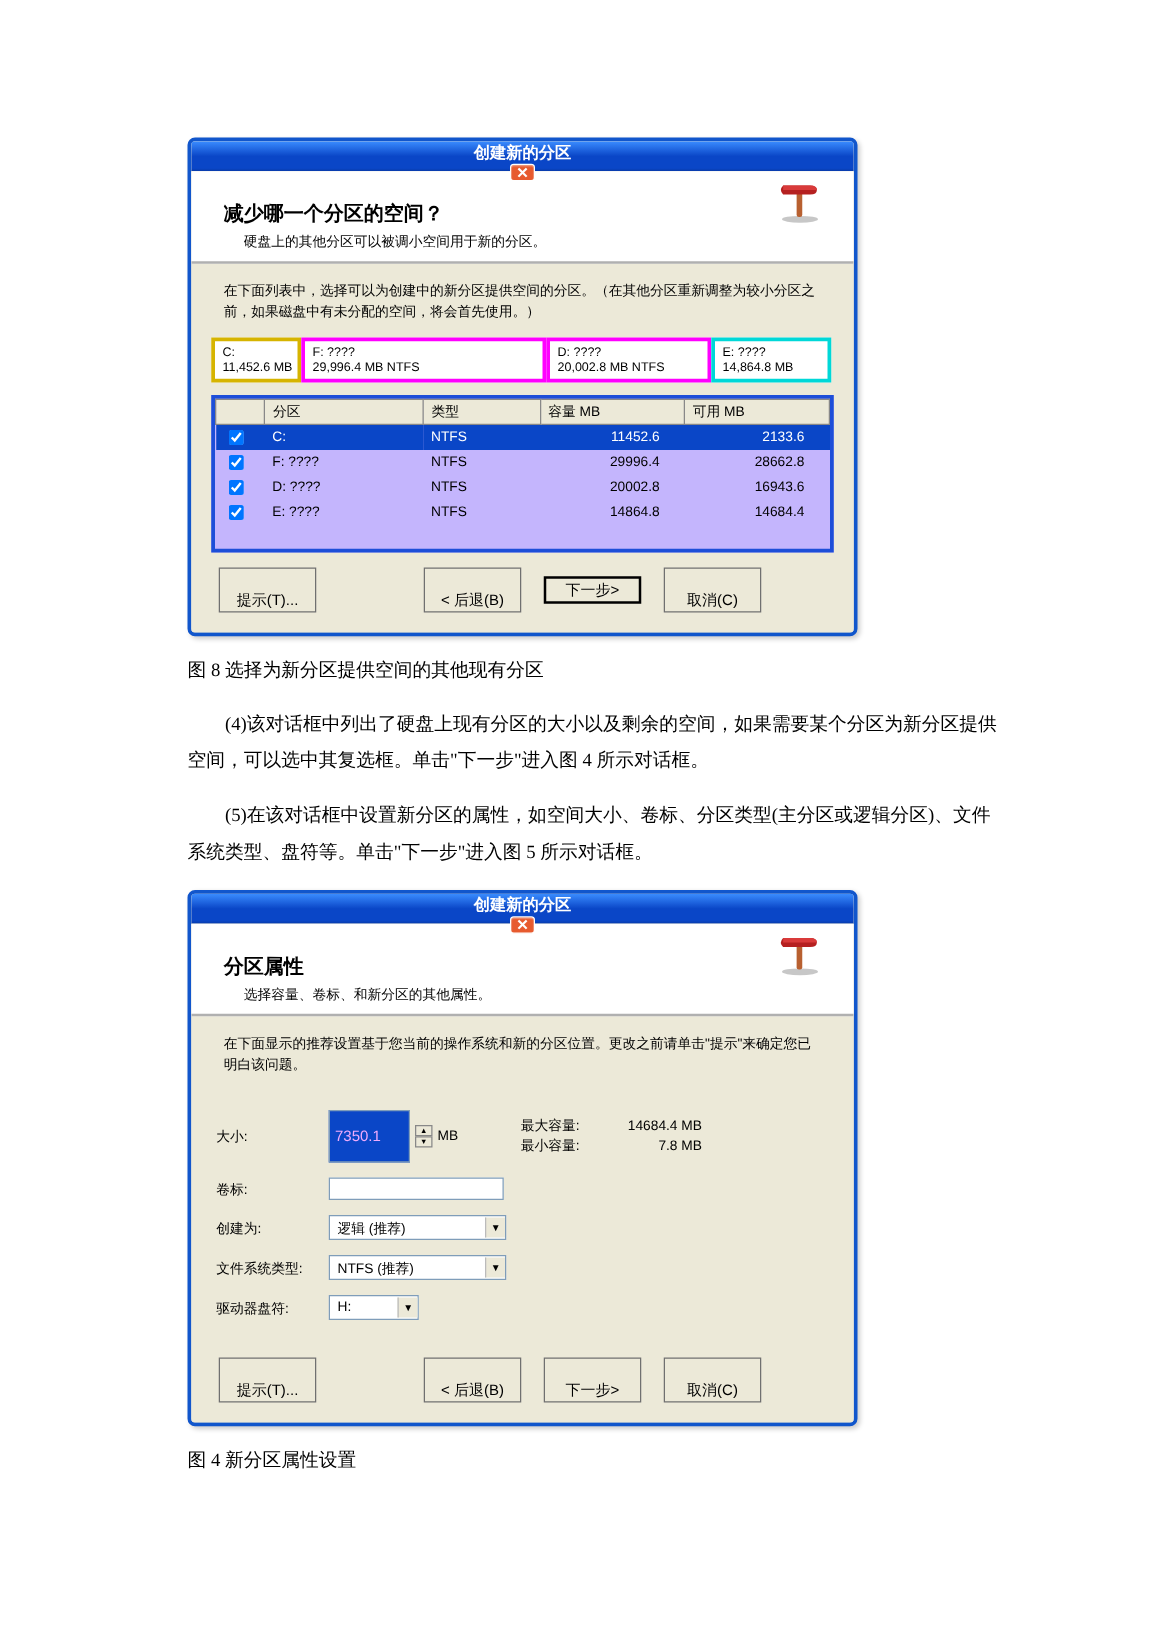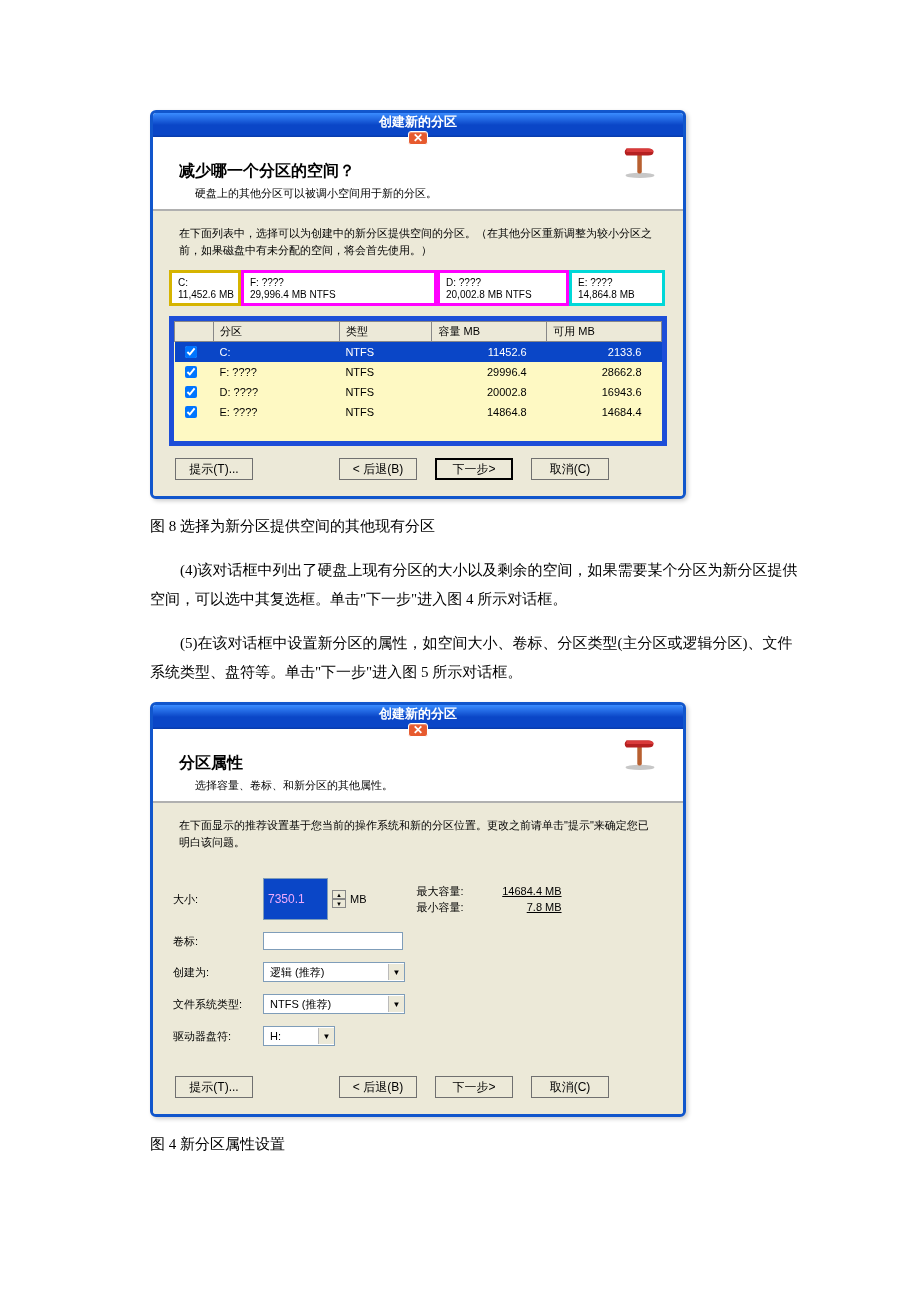--- a/index.html
+++ b/index.html
@@ -101,22 +101,22 @@
     white-space: nowrap;
   }
   .part-box .drv { font-size: 10px; }
   .part-box .sz { font-size: 10px; }
   .border-gold { border-color: #d6b400; }
   .border-magenta { border-color: #ff00ff; }
   .border-cyan { border-color: #00d8d8; }
   
   .table-wrap {
     margin: 0 16px;
-    background: #fef9c3;
-    border: 5px solid #1d4ed8;
+    background: #c4b5fd;
+    border: 3px solid #1d4ed8;
     height: 120px;
   }
   table.partitions {
     width: 100%;
     border-collapse: collapse;
     font-size: 11px;
   }
   table.partitions th {
     background: #ece9d8;
     border: 1px solid #888;
@@ -146,21 +146,21 @@
   .button-row {
     display: flex;
     gap: 18px;
     padding: 12px 22px 16px 22px;
     align-items: center;
   }
   .btn {
     display: inline-block;
     background: #ece9d8;
     border: 1px solid #707070;
-    padding: 2px 10px;
+    padding: 17px 10px;
     height: 22px;
     box-sizing: border-box;
     font-size: 12px;
     line-height: 16px;
     min-width: 78px;
     text-align: center;
   }
   .btn.default {
     border: 2px solid #000;
     padding: 1px 12px;
@@ -233,21 +233,21 @@
   }
   .unit {
     margin-left: 4px;
     font-size: 11px;
   }
   .capacity-info {
     margin-left: 50px;
     font-size: 11px;
   }
   .capacity-info div { line-height: 1.5; }
-  .capacity-info span.val { margin-left: 18px; display: inline-block; width: 80px; text-align: right; text-decoration: underline; }
+  .capacity-info span.val { margin-left: 18px; display: inline-block; width: 80px; text-align: right; }
   .dropdown {
     display: flex;
     align-items: center;
     border: 1px solid #7f9db9;
     background: #fff;
     height: 18px;
     font-size: 11px;
   }
   .dropdown .dd-text {
     padding: 0 6px;

